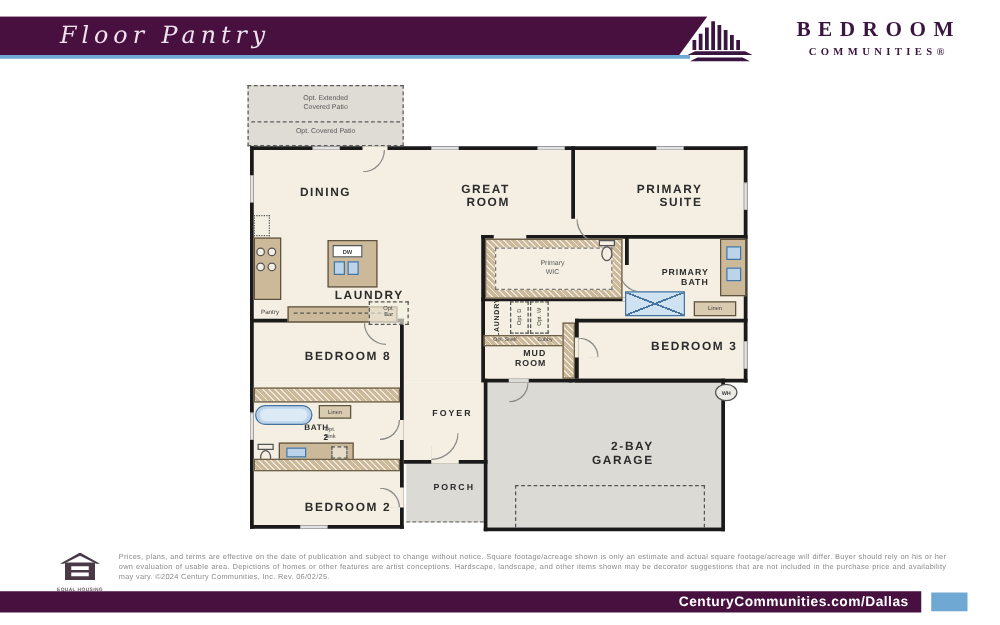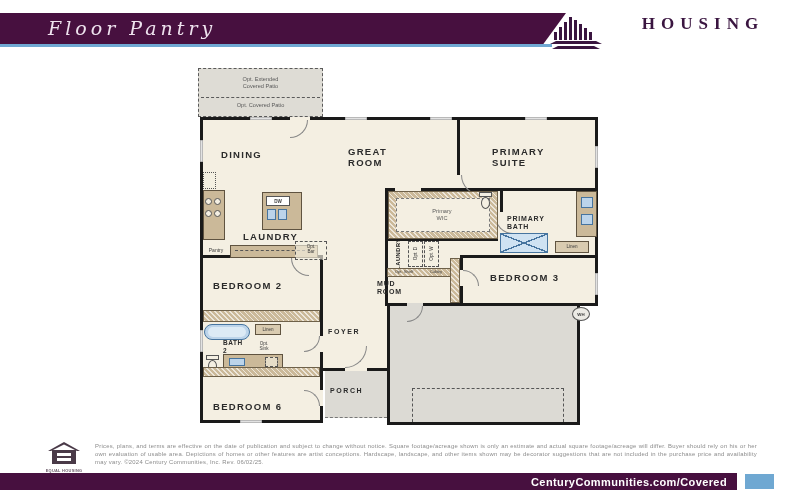--- a/index.html
+++ b/index.html
@@ -12,21 +12,21 @@
   .brand{position:absolute;left:548px;top:8px;width:250px;height:46px;}
   .brand-name{position:absolute;left:60px;top:6px;width:190px;text-align:center;font-family:"Liberation Serif",serif;font-weight:bold;font-size:17px;letter-spacing:6px;color:#3a1540;}
   .brand-sub{position:absolute;left:60px;top:28px;width:190px;text-align:center;font-family:"Liberation Serif",serif;font-weight:bold;font-size:8.5px;letter-spacing:3.5px;color:#3a1540;}
 
   
   #plan{position:absolute;left:195px;top:58px;width:412px;height:374px;}
   .cream{position:absolute;background:#f4efe2;}
   .gray{position:absolute;background:#dcdad4;}
   .wall{position:absolute;background:#1a1a1a;}
   .window{position:absolute;background:#e2e2e2;box-shadow:inset 0 0 0 0.5px #909090;}
-  .room-label{position:absolute;font-weight:bold;color:#2b2b2b;letter-spacing:1.3px;font-size:9.5px;text-align:left;white-space:pre-line;line-height:1.18;}
+  .room-label{position:absolute;font-weight:bold;color:#2b2b2b;letter-spacing:1.3px;font-size:9.5px;text-align:right;white-space:pre-line;line-height:1.18;}
   .room-label.sm{font-size:7px;letter-spacing:0.8px;}
   .room-label.xs{font-size:6.5px;letter-spacing:0.5px;}
   .tiny{position:absolute;font-size:4.6px;color:#3c3c3c;text-align:center;white-space:pre-line;line-height:1.15;}
   .soft{position:absolute;font-size:5.6px;color:#5a5a5a;text-align:center;white-space:pre-line;line-height:1.2;}
   .hatch{position:absolute;background:#cbb999;background-image:repeating-linear-gradient(45deg,rgba(255,255,255,.65) 0 1px,transparent 1px 3.5px);border:1px solid #6e614a;box-sizing:border-box;}
   .counter{position:absolute;background:#cbb999;border:1px solid #5f5340;box-sizing:border-box;}
   .dashedbox{position:absolute;border:1px dashed #555;box-sizing:border-box;background:rgba(244,239,226,.65);}
   .arc{position:absolute;box-sizing:border-box;}
   .fixture{position:absolute;background:#bcd4ea;border:1px solid #46749f;box-sizing:border-box;}
   .burner{position:absolute;width:7px;height:7px;border:1px solid #555;border-radius:50%;background:#f4efe2;box-sizing:border-box;}
@@ -65,21 +65,22 @@
         <rect x="14" y="12" width="3" height="18"></rect>
         <rect x="19" y="7" width="3" height="23"></rect>
         <rect x="24" y="10" width="3" height="20"></rect>
         <rect x="29" y="14" width="3" height="16"></rect>
         <rect x="34" y="18" width="3" height="12"></rect>
         <rect x="39" y="22" width="3" height="8"></rect>
         <polygon points="0,34 52,34 46,31 6,31"></polygon>
         <polygon points="2,39 50,39 44,36 8,36"></polygon>
       </g>
     </svg>
-    <div class="brand-name">HOUSING</div>
+    <div class="brand-name">BEDROOM</div>
+    <div class="brand-sub">COMMUNITIES®</div>
   </div>
 
   <div id="plan">
 
     <div class="patio" style="left:3px;top:10px;width:125px;height:49px;"></div>
     <div class="patio-divider" style="left:6px;top:39px;width:119px;height:0;"></div>
     <div class="soft" style="left:13px;top:18px;width:105px;">Opt. Extended
 Covered Patio</div>
     <div class="soft" style="left:13px;top:44px;width:105px;">Opt. Covered Patio</div>
 
@@ -207,41 +208,43 @@
     </div>
 
     <div class="room-label" style="left:26px;top:91px;width:60px;">DINING</div>
     <div class="room-label" style="left:153px;top:88px;width:60px;">GREAT
 ROOM</div>
     <div class="room-label" style="left:297px;top:88px;width:70px;">PRIMARY
 SUITE</div>
     <div class="room-label" style="left:48px;top:173px;width:80px;">LAUNDRY</div>
     <div class="room-label sm" style="left:312px;top:157px;width:60px;">PRIMARY
 BATH</div>
-    <div class="room-label" style="left:18px;top:222px;width:100px;">BEDROOM 2</div>
+    <div class="room-label" style="left:18px;top:222px;width:100px;">BEDROOM 8</div>
     <div class="room-label" style="left:295px;top:214px;width:100px;">BEDROOM 3</div>
     <div class="room-label sm" style="left:133px;top:270px;width:50px;letter-spacing:1.6px;">FOYER</div>
     <div class="room-label sm" style="left:135px;top:329px;width:50px;letter-spacing:1.6px;">PORCH</div>
-    <div class="room-label" style="left:18px;top:343px;width:100px;">BEDROOM 6</div>
+    <div class="room-label" style="left:18px;top:343px;width:100px;">BEDROOM 2</div>
+    <div class="room-label" style="left:248px;top:294px;width:80px;">2-BAY
+GARAGE</div>
   </div>
 
 
   <div class="eho">
     <svg width="34" height="22" viewBox="0 0 34 22">
       <g fill="#4a3a48">
         <polygon points="17,0 1,9 4,9 17,2.5 30,9 33,9"></polygon>
         <rect x="5" y="8" width="24" height="14"></rect>
       </g>
       <rect x="10" y="11" width="14" height="3" fill="#ffffff"></rect>
       <rect x="10" y="16" width="14" height="3" fill="#ffffff"></rect>
     </svg>
     <div class="eho-text">EQUAL HOUSING
 OPPORTUNITY</div>
   </div>
 
   <div class="disclaimer">Prices, plans, and terms are effective on the date of publication and subject to change without notice. Square footage/acreage shown is only an estimate and actual square footage/acreage will differ. Buyer should rely on his or her own evaluation of usable area. Depictions of homes or other features are artist conceptions. Hardscape, landscape, and other items shown may be decorator suggestions that are not included in the purchase price and availability may vary. ©2024 Century Communities, Inc. Rev. 06/02/25.</div>
 
   <div class="footer-bar">
-    <span>CenturyCommunities.com/Covered</span>
+    <span>CenturyCommunities.com/Dallas</span>
   </div>
   <div class="footer-accent"></div>
 
 </div>
 
 </body></html>

